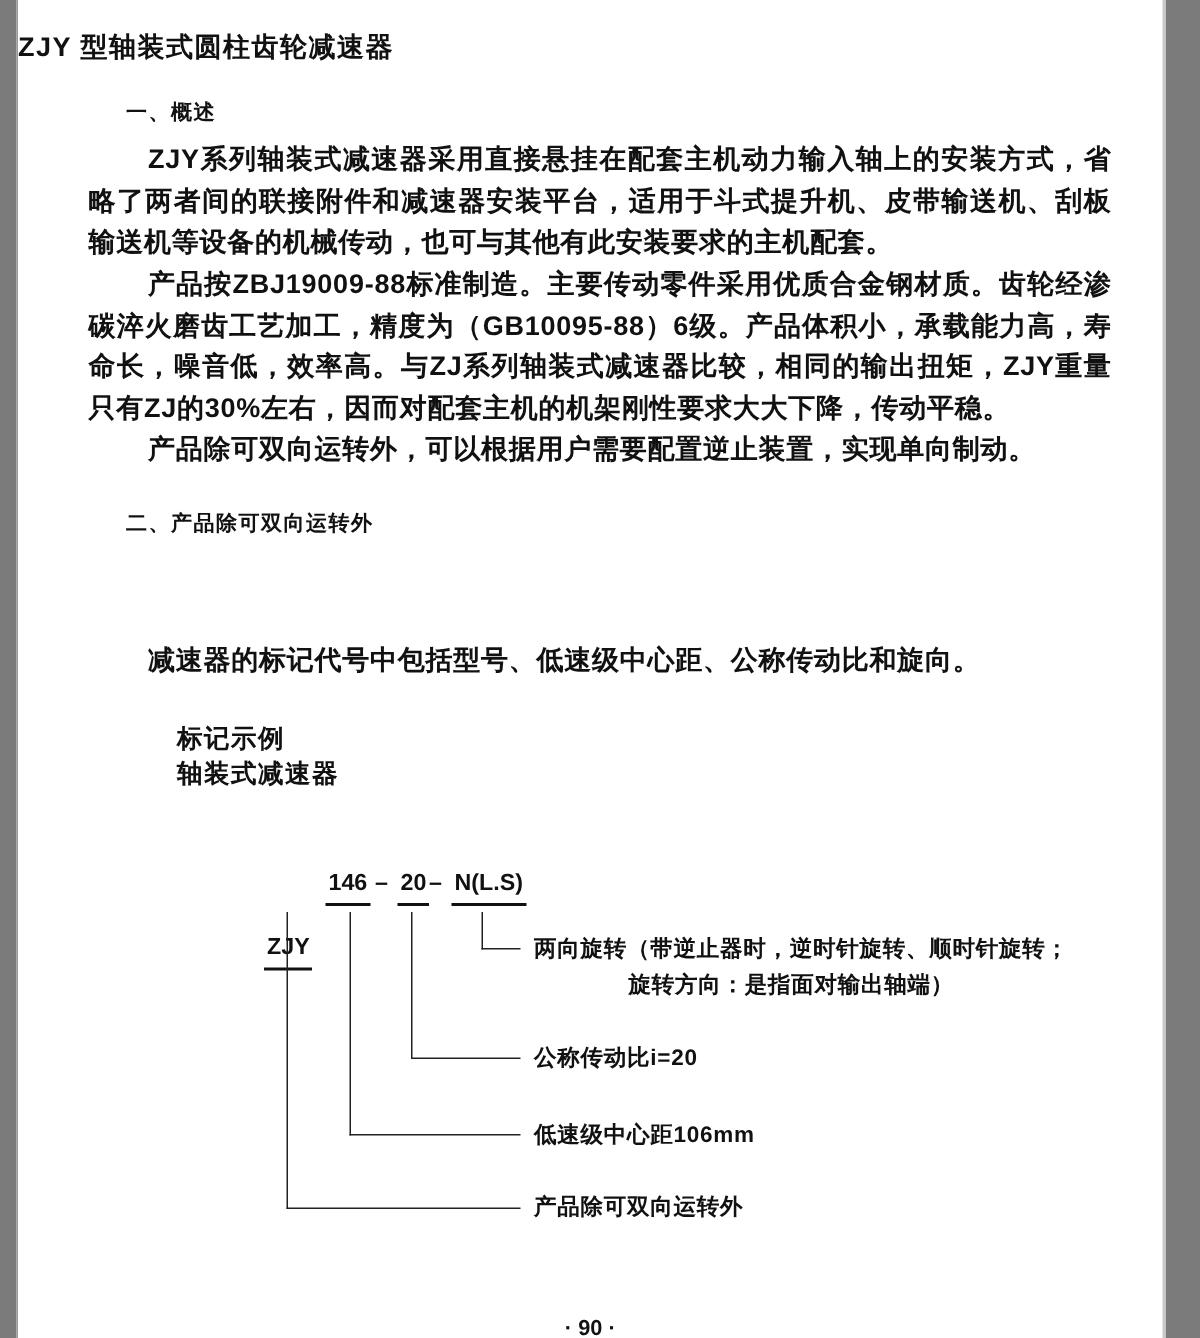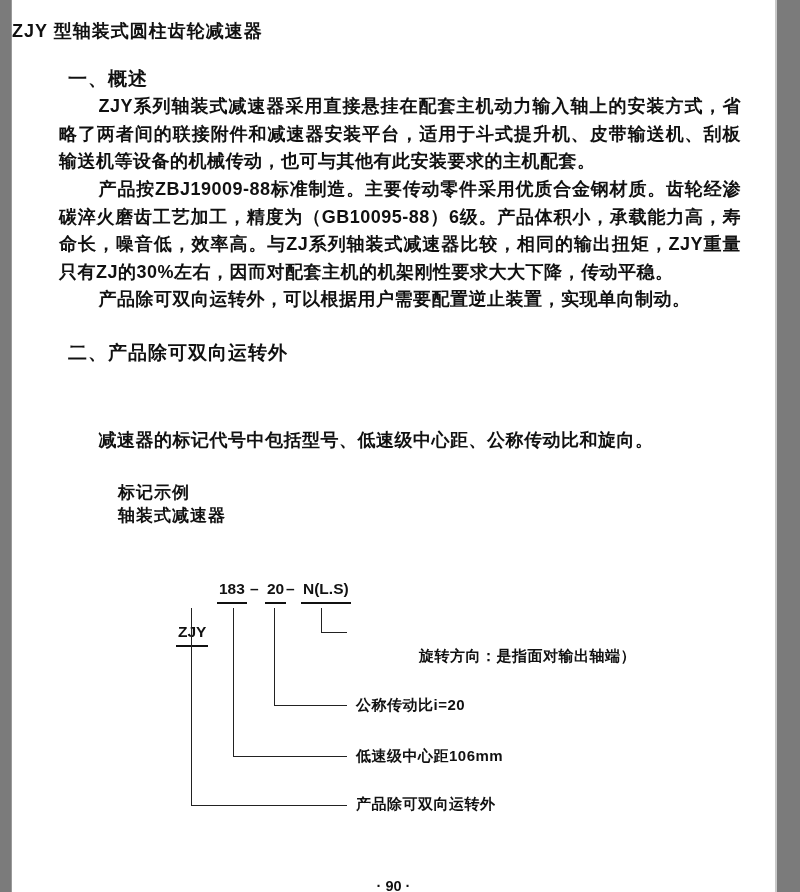--- a/index.html
+++ b/index.html
@@ -11,21 +11,21 @@
   .page{
     position:absolute;left:11px;top:0;width:766px;height:892px;
     background:#ffffff;box-sizing:border-box;overflow:hidden;
     border-left:1px solid #9a9a9a;border-right:2px solid #c9c9c9;
     color:#111;font-weight:bold;
   }
   .doc-title{
     position:absolute;top:19px;left:0;width:100%;text-align:left;
     font-size:18px;letter-spacing:1px;
   }
-  .sec-heading{position:absolute;left:56px;font-size:19px;letter-spacing:1px;}
+  .sec-heading{position:absolute;left:72px;font-size:14px;letter-spacing:1px;}
   .h1{top:66px;}
   .h2{top:340px;}
   .para{
     position:absolute;left:47px;width:682px;
     font-size:18px;line-height:27.5px;text-align:justify;
     text-indent:2.2em;letter-spacing:0.5px;
   }
   .p1{top:93px;}
   .p2{top:176px;}
   .p3{top:286px;}
@@ -77,31 +77,32 @@
   <div class="para p2">产品按ZBJ19009-88标准制造。主要传动零件采用优质合金钢材质。齿轮经渗碳淬火磨齿工艺加工，精度为（GB10095-88）6级。产品体积小，承载能力高，寿命长，噪音低，效率高。与ZJ系列轴装式减速器比较，相同的输出扭矩，ZJY重量只有ZJ的30%左右，因而对配套主机的机架刚性要求大大下降，传动平稳。</div>
   <div class="para p3">产品除可双向运转外，可以根据用户需要配置逆止装置，实现单向制动。</div>
 
   <div class="sec-heading h2">二、产品除可双向运转外</div>
   <div class="para p5">减速器的标记代号中包括型号、低速级中心距、公称传动比和旋向。</div>
 
   <div class="mark-label mark-1">标记示例</div>
   <div class="mark-label mark-2">轴装式减速器</div>
 
   <span class="seg seg-zjy">ZJY</span>
-  <span class="seg seg-106">183</span>
+  <span class="seg seg-106">146</span>
   <span class="seg-dash dash-1">–</span>
   <span class="seg seg-20">20</span>
   <span class="seg-dash dash-2">–</span>
   <span class="seg seg-nls">N(L.S)</span>
 
   <div class="conn conn-rot"></div>
   <div class="conn conn-ratio"></div>
   <div class="conn conn-dist"></div>
   <div class="conn conn-type"></div>
 
+  <div class="callout co-rot1">两向旋转（带逆止器时，逆时针旋转、顺时针旋转；</div>
   <div class="callout co-rot2">旋转方向：是指面对输出轴端）</div>
   <div class="callout co-ratio">公称传动比i=20</div>
   <div class="callout co-dist">低速级中心距106mm</div>
   <div class="callout co-type">产品除可双向运转外</div>
 
   <div class="page-number">· 90 ·</div>
 
 </div>
 
 </body></html>

